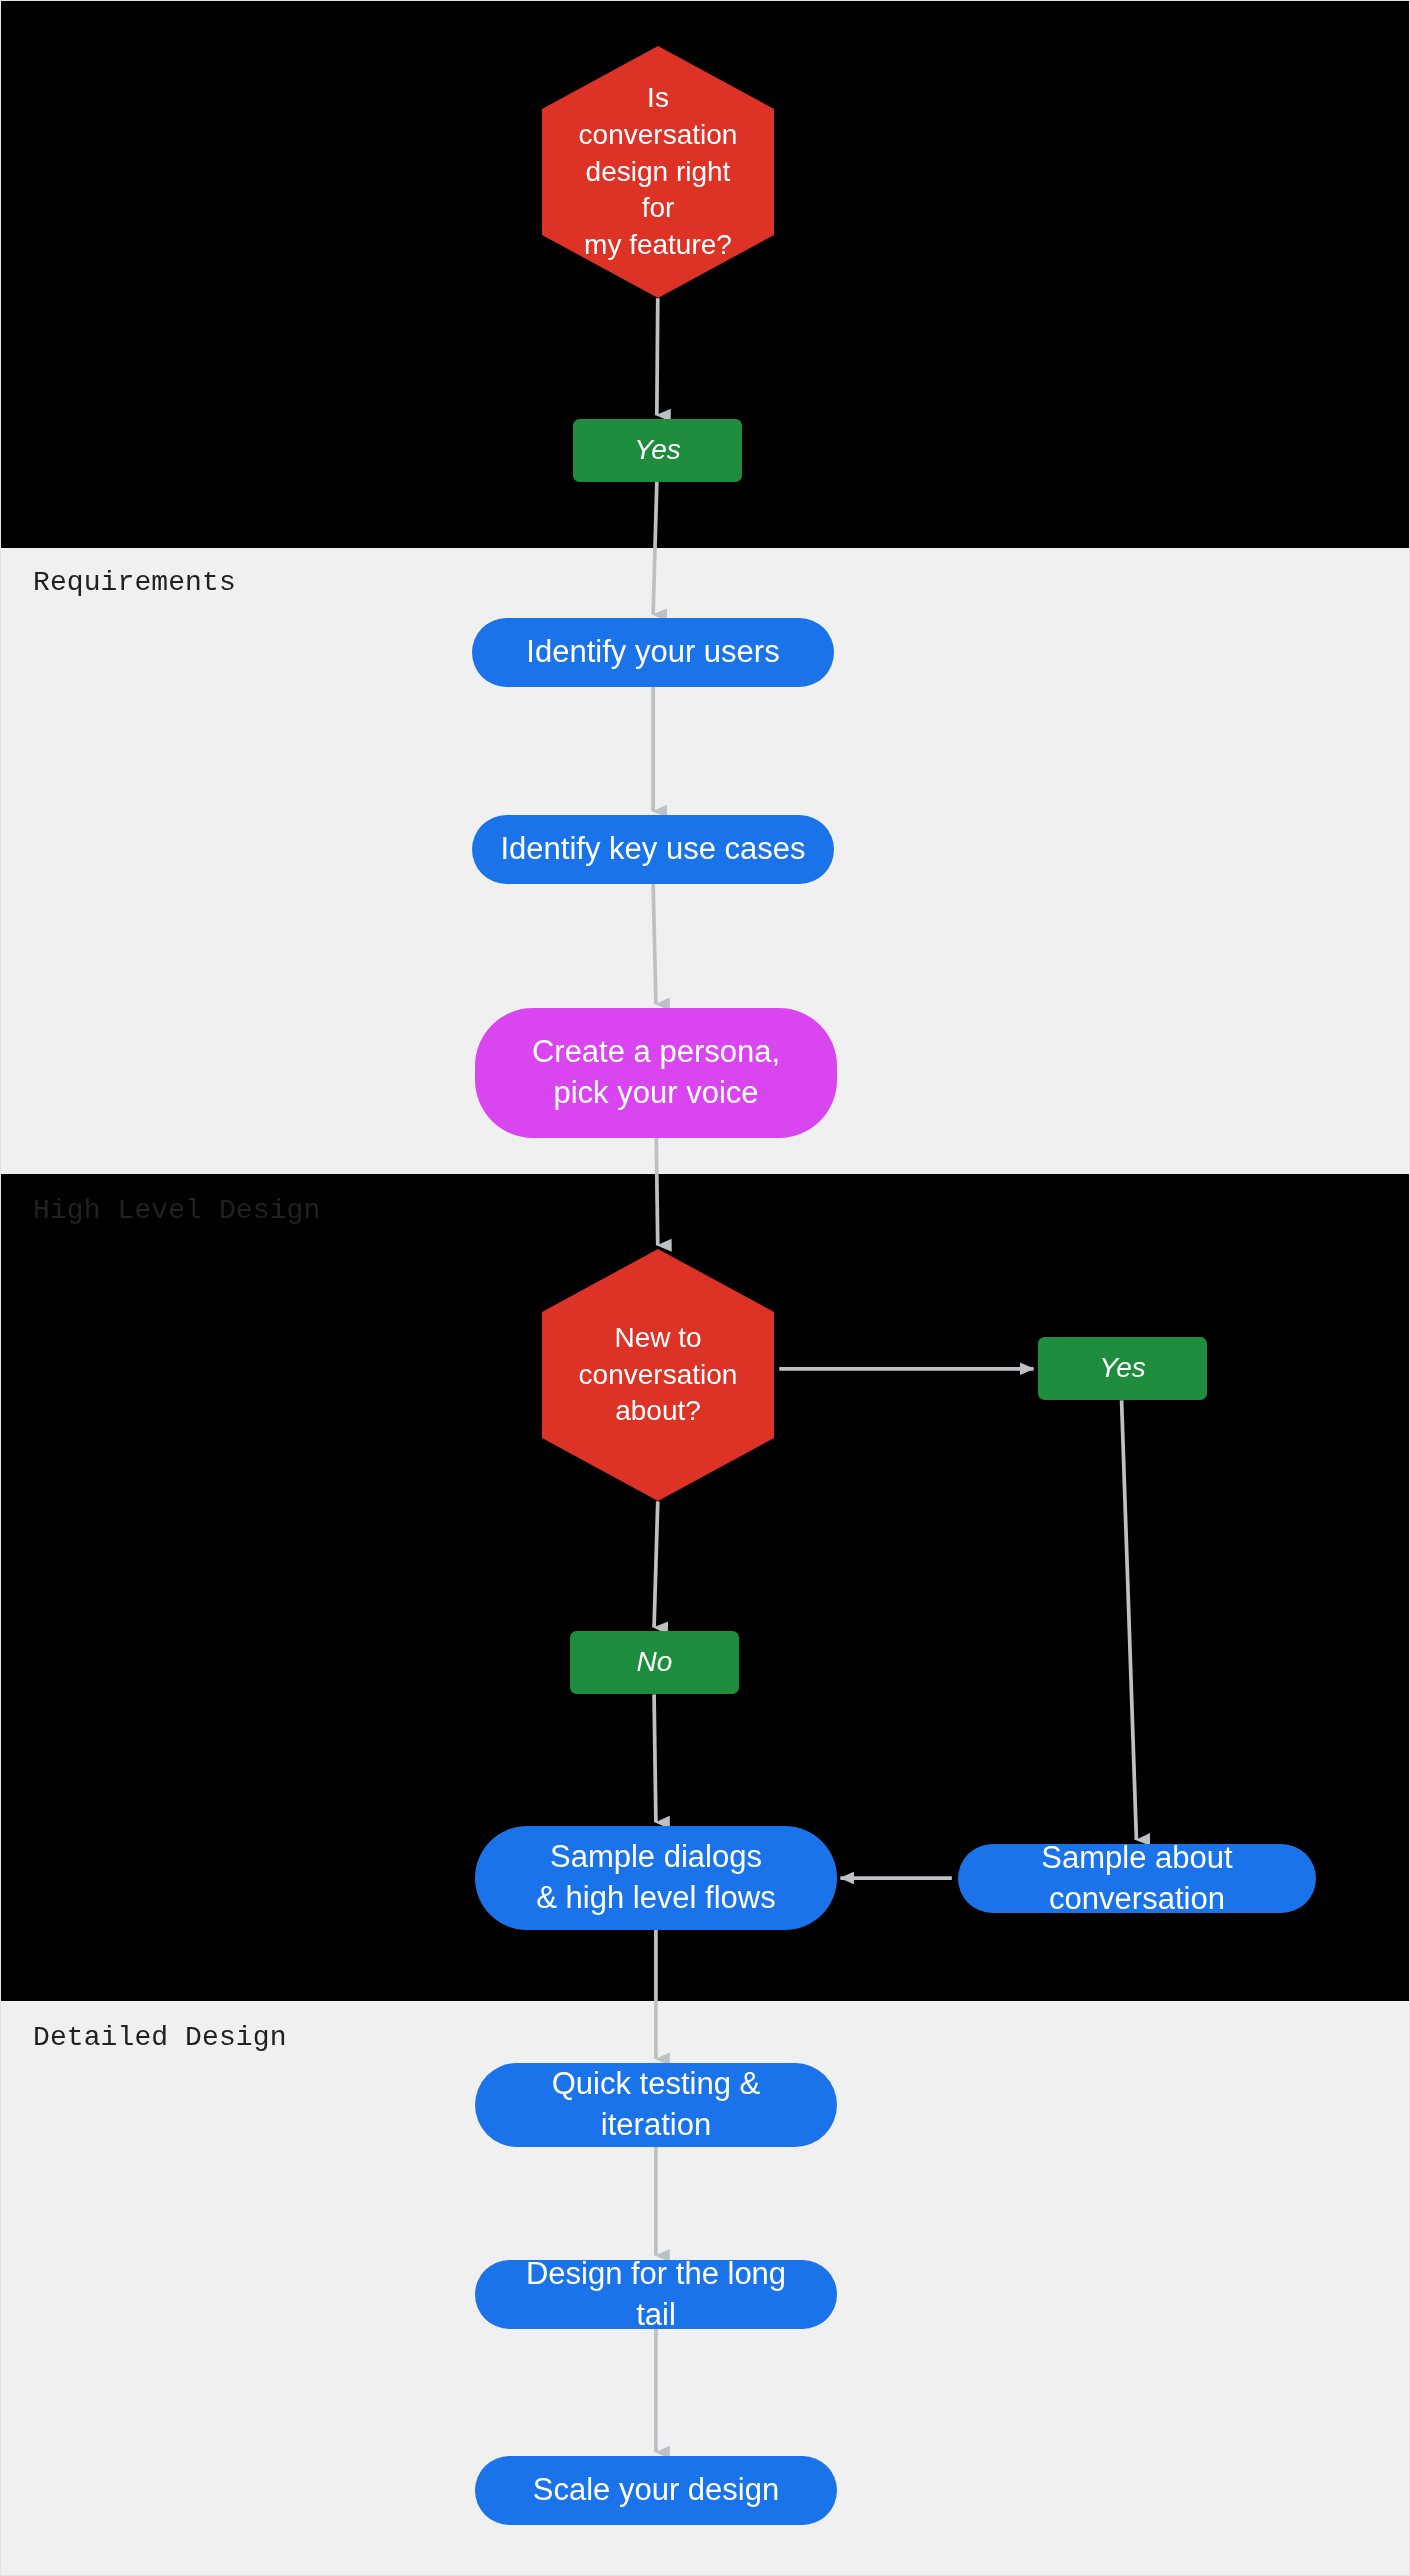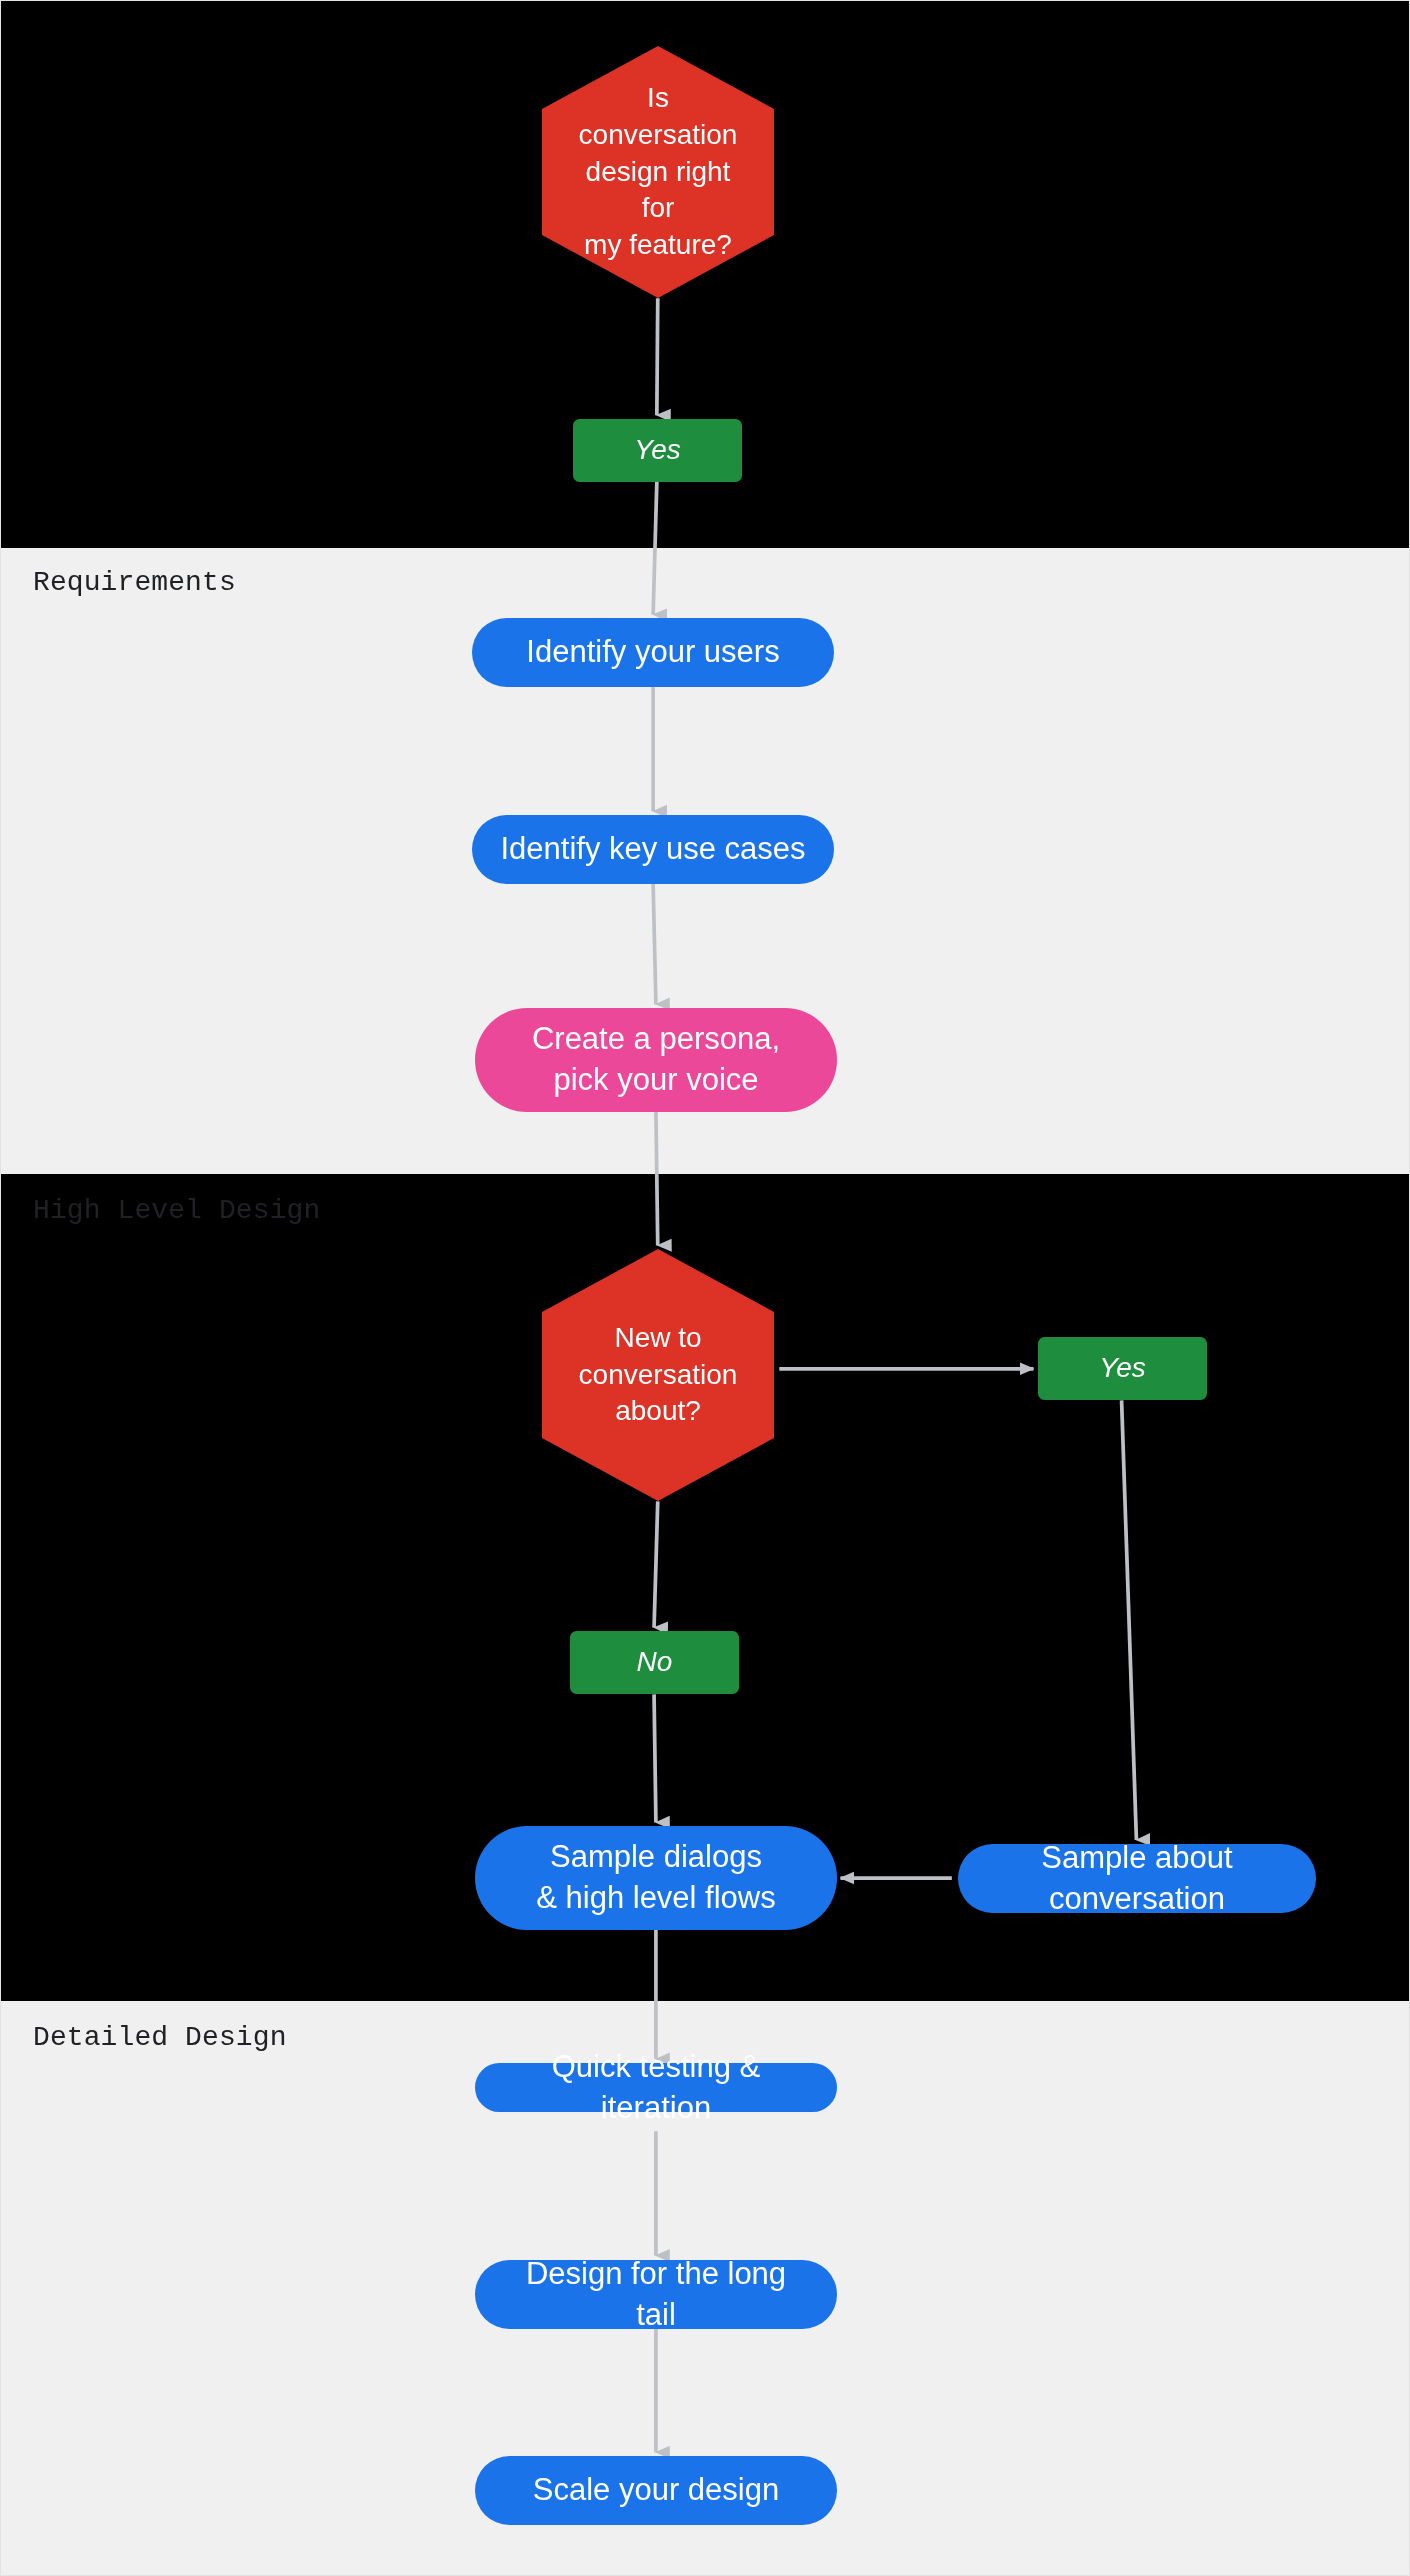--- a/index.html
+++ b/index.html
@@ -139,21 +139,21 @@
       </div>
       <div class="node node-decision-tag" style="left: 572px; top: 418px; width: 169px; height: 63px; background: rgb(30, 142, 62); color: rgb(255, 255, 255);">
         <span class="node-label">Yes</span>
       </div>
       <div class="node node-step" style="left: 471px; top: 617px; width: 362px; height: 69px; background: rgb(26, 115, 232); color: rgb(255, 255, 255);">
         <span class="node-label">Identify your users</span>
       </div>
       <div class="node node-step" style="left: 471px; top: 814px; width: 362px; height: 69px; background: rgb(26, 115, 232); color: rgb(255, 255, 255);">
         <span class="node-label">Identify key use cases</span>
       </div>
-      <div class="node node-step two-line" style="left: 474px; top: 1007px; width: 362px; height: 104px; background: #ec4899; color: rgb(255, 255, 255);">
+      <div class="node node-step two-line" style="left: 474px; top: 1007px; width: 362px; height: 130px; background: #d946ef; color: rgb(255, 255, 255);">
         <span class="node-label">Create a persona,
 pick your voice</span>
       </div>
       <div class="node node-hex" style="left: 541px; top: 1248px; width: 232px; height: 252px; background: rgb(221, 50, 38); color: rgb(255, 255, 255);">
         <span class="node-label">New to
 conversation
 about?</span>
       </div>
       <div class="node node-decision-tag" style="left: 1037px; top: 1336px; width: 169px; height: 63px; background: rgb(30, 142, 62); color: rgb(255, 255, 255);">
         <span class="node-label">Yes</span>
@@ -161,21 +161,21 @@
       <div class="node node-decision-tag" style="left: 569px; top: 1630px; width: 169px; height: 63px; background: rgb(30, 142, 62); color: rgb(255, 255, 255);">
         <span class="node-label">No</span>
       </div>
       <div class="node node-step two-line" style="left: 474px; top: 1825px; width: 362px; height: 104px; background: rgb(26, 115, 232); color: rgb(255, 255, 255);">
         <span class="node-label">Sample dialogs
 &amp; high level flows</span>
       </div>
       <div class="node node-step" style="left: 957px; top: 1843px; width: 358px; height: 69px; background: rgb(26, 115, 232); color: rgb(255, 255, 255);">
         <span class="node-label">Sample about conversation</span>
       </div>
-      <div class="node node-step" style="left: 474px; top: 2062px; width: 362px; height: 49px; background: rgb(26, 115, 232); color: rgb(255, 255, 255);">
+      <div class="node node-step" style="left: 474px; top: 2062px; width: 362px; height: 84px; background: rgb(26, 115, 232); color: rgb(255, 255, 255);">
         <span class="node-label">Quick testing &amp; iteration</span>
       </div>
       <div class="node node-step" style="left: 474px; top: 2259px; width: 362px; height: 69px; background: rgb(26, 115, 232); color: rgb(255, 255, 255);">
         <span class="node-label">Design for the long tail</span>
       </div>
       <div class="node node-step" style="left: 474px; top: 2455px; width: 362px; height: 69px; background: rgb(26, 115, 232); color: rgb(255, 255, 255);">
         <span class="node-label">Scale your design</span>
       </div>
     </div>
 

